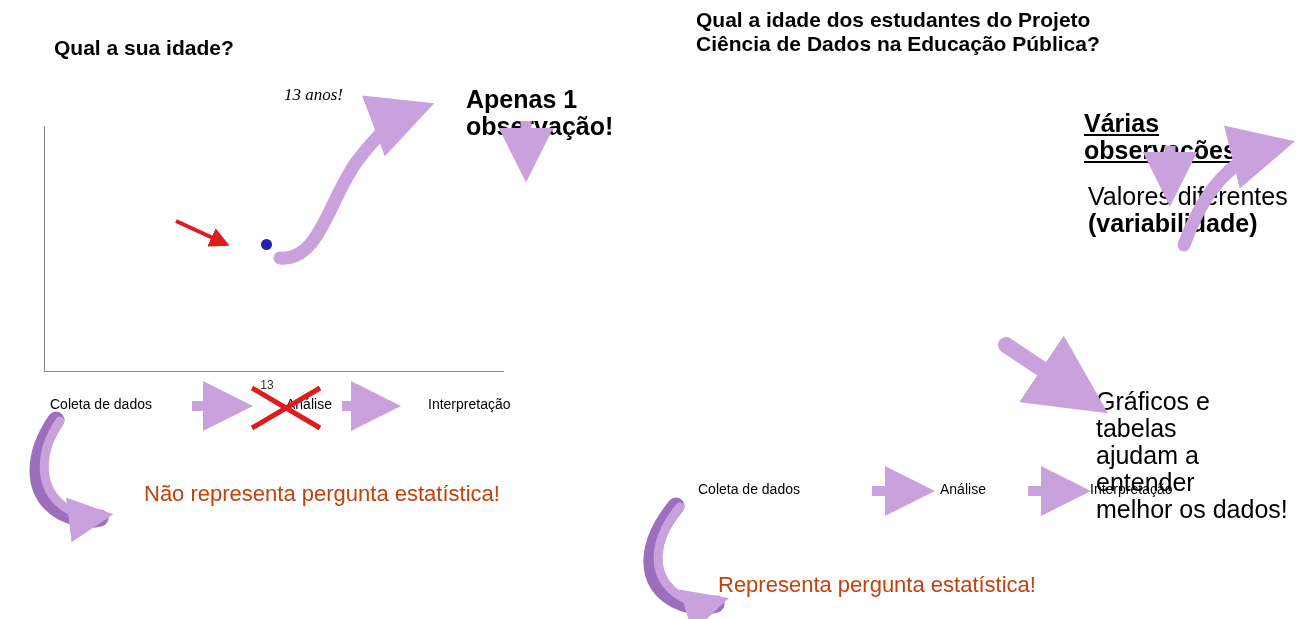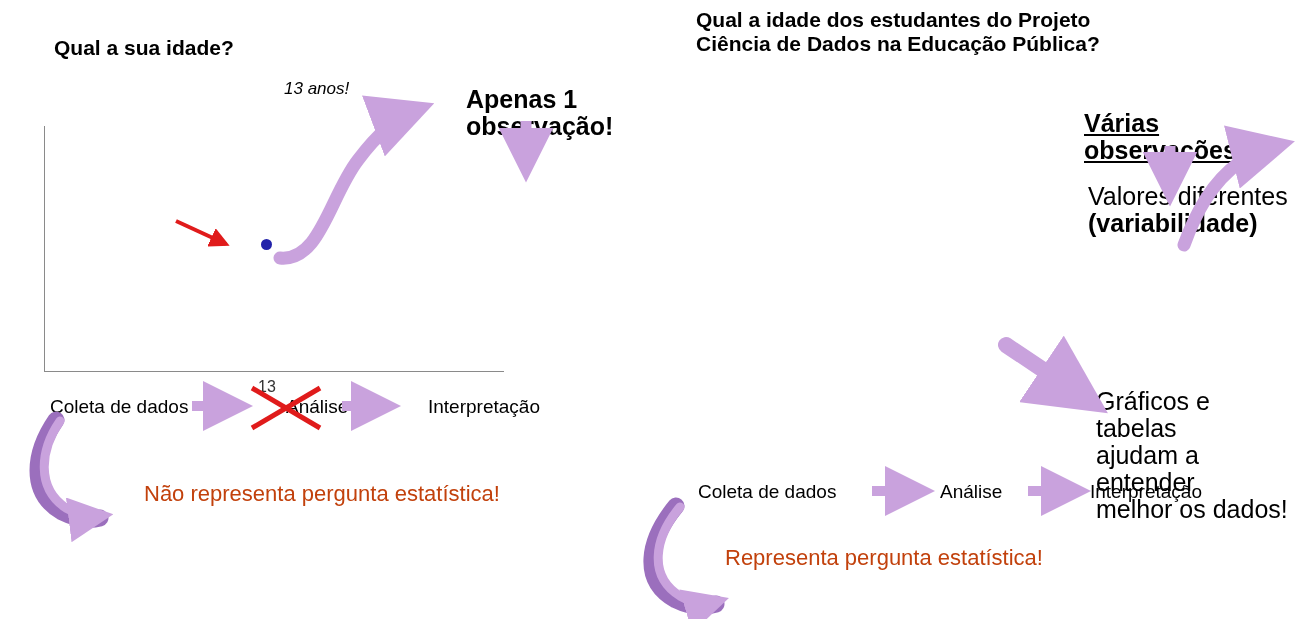--- a/index.html
+++ b/index.html
@@ -57,30 +57,30 @@
   .dot {
     position: absolute;
     width: 11px;
     height: 11px;
     border-radius: 50%;
     background: #2222aa;
   }
 
   .tick-label {
     position: absolute;
-    font-size: 16px;
+    font-size: 12px;
     color: #333;
     transform: translateX(-50%);
     white-space: nowrap;
   }
 
   
   .flow-item {
     position: absolute;
-    font-size: 19px;
+    font-size: 14px;
     color: #000;
     white-space: nowrap;
   }
 
   
   .overlay {
     position: absolute;
     left: 0; top: 0;
     width: 1296px;
     height: 619px;
@@ -94,21 +94,21 @@
     white-space: nowrap;
   }
 </style>
 </head>
 <body>
 
 <div class="panel" id="left-panel">
 
   <div class="title" id="left-title">Qual a sua idade?</div>
 
-  <div class="note italic" style="left:252px; top:75px;">13 anos!</div>
+  <div class="note italic" style="left:252px; top:81px;font-family:Liberation Serif, serif;">13 anos!</div>
 
   <div class="note bold" style="left:434px; top:86px;">Apenas 1 observação!</div>
 
 
   <div class="plot-axes" id="left-plot">
     <div class="dot" style="left:216px; top:113px;"></div>
     <div class="tick-label" style="left:222px; top:252px;">13</div>
   </div>
 
   <div class="flow-item" style="left:18px; top:396px;">Coleta de dados</div>
@@ -129,21 +129,21 @@
   <div class="note bold" style="left:428px; top:210px;">(variabilidade)</div>
 
   <div class="note" style="left:436px; top:388px; white-space:pre-line;">Gráficos e tabelas
 ajudam a entender
 melhor os dados!</div>
 
   <div class="flow-item" style="left:38px; top:481px;">Coleta de dados</div>
   <div class="flow-item" style="left:280px; top:481px;">Análise</div>
   <div class="flow-item" style="left:430px; top:481px;">Interpretação</div>
 
-  <div class="big-text" style="left:58px; top:545px;margin-left:7px;">Representa pergunta estatística!</div>
+  <div class="big-text" style="left:58px; top:572px;">Representa pergunta estatística!</div>
 </div>
 
 <svg class="overlay" viewBox="0 0 1296 619" xmlns="http://www.w3.org/2000/svg">
   <defs>
     <marker id="mk-light" viewBox="0 0 10 10" refX="7" refY="5" markerWidth="5" markerHeight="5" orient="auto-start-reverse">
       <path d="M 0 0 L 10 5 L 0 10 z" fill="#c9a2dd"></path>
     </marker>
     <marker id="mk-dark" viewBox="0 0 10 10" refX="7" refY="5" markerWidth="5" markerHeight="5" orient="auto-start-reverse">
       <path d="M 0 0 L 10 5 L 0 10 z" fill="#9b6fbd"></path>
     </marker>

